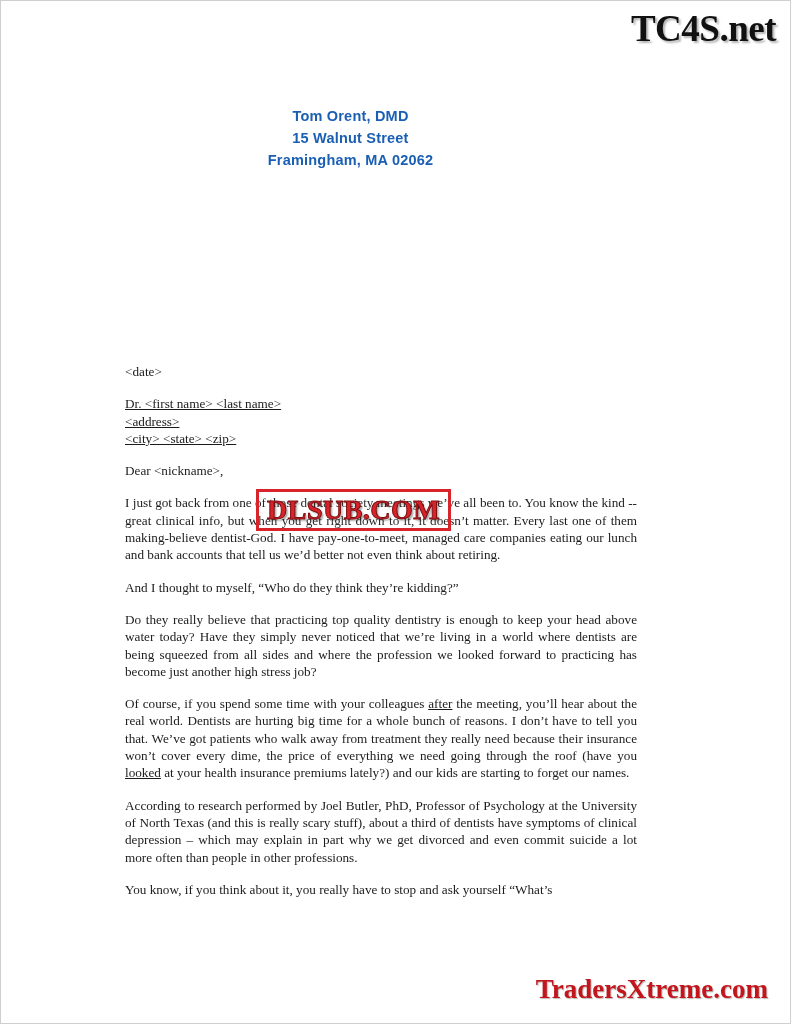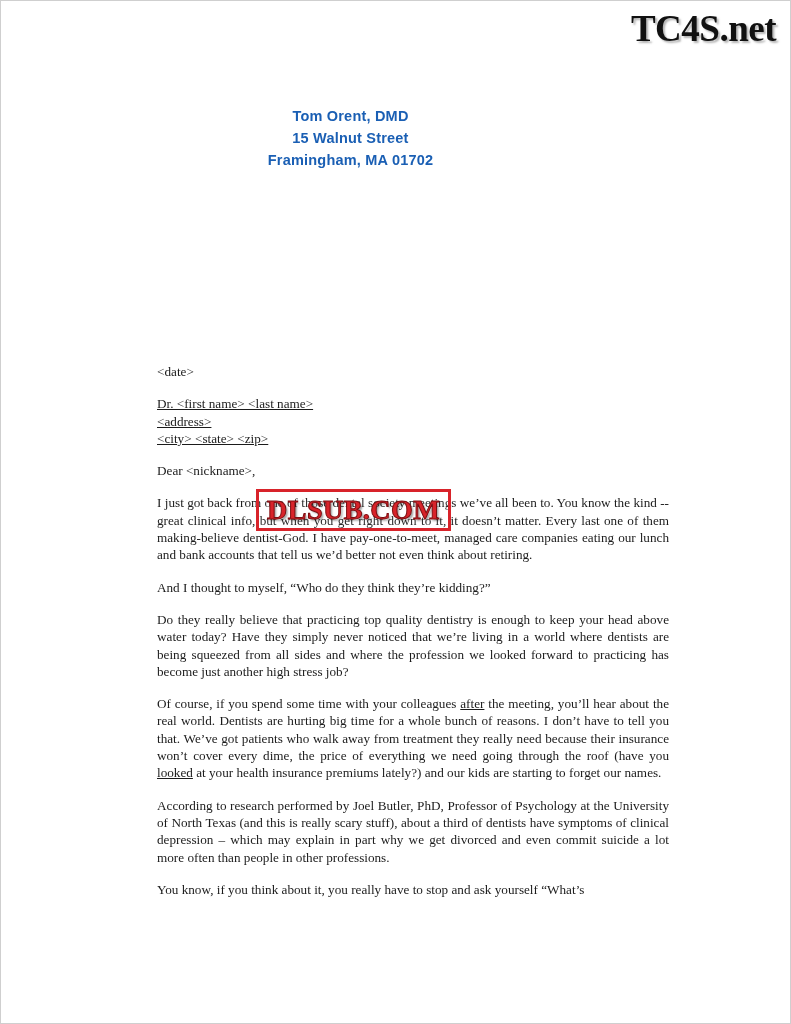--- a/index.html
+++ b/index.html
@@ -71,21 +71,21 @@
     font-size: 14.5px;
     color: #1a5fb4;
     line-height: 22px;
   }
   .letterhead div { letter-spacing: 0.2px; }
 
   
   .letter-body {
     position: absolute;
     top: 362px;
-    left: 156px;
+    left: 124px;
     width: 512px;
     font-family: "Liberation Serif", serif;
     font-size: 13.2px;
     line-height: 17.3px;
     color: #1b1b1b;
     text-align: justify;
   }
   .letter-body p {
     margin: 0 0 15px 0;
   }
@@ -97,21 +97,21 @@
 </head>
 <body>
 
 <div class="page">
 
   <div class="wm-topright">TC4S.net</div>
 
   <div class="letterhead">
     <div>Tom Orent, DMD</div>
     <div>15 Walnut Street</div>
-    <div>Framingham, MA 01702</div>
+    <div>Framingham, MA 02062</div>
   </div>
 
   <div class="letter-body">
 
     <p class="date-line">&lt;date&gt;</p>
 
     <div class="addr-block">
       <p>Dr. &lt;first name&gt;  &lt;last name&gt;</p>
       <p>&lt;address&gt;</p>
       <p>&lt;city&gt; &lt;state&gt; &lt;zip&gt;</p>
@@ -128,14 +128,15 @@
     <p><span>Of course, if you spend some time with your colleagues </span><u>after</u><span> the meeting, you’ll hear about the real world. Dentists are hurting big time for a whole bunch of reasons. I don’t have to tell you  that. We’ve got patients who walk away from treatment they really need because their insurance won’t cover every dime, the price of everything we need going through the roof (have you </span><u>looked</u><span> at your health insurance premiums lately?) and our kids are starting to forget our names.</span></p>
 
     <p>According to research performed by Joel Butler, PhD, Professor of Psychology at the University of North Texas (and this is really scary stuff), about a third of dentists have symptoms of clinical depression – which may explain in part why we get divorced and even commit suicide a lot more often than people in other professions.</p>
 
     <p>You know, if you think about it, you really have to stop and ask yourself “What’s</p>
 
   </div>
 
   <div class="wm-center">DLSUB.COM</div>
 
+  <div class="wm-bottomright">TradersXtreme.com</div>
 
 </div>
 
 </body></html>

